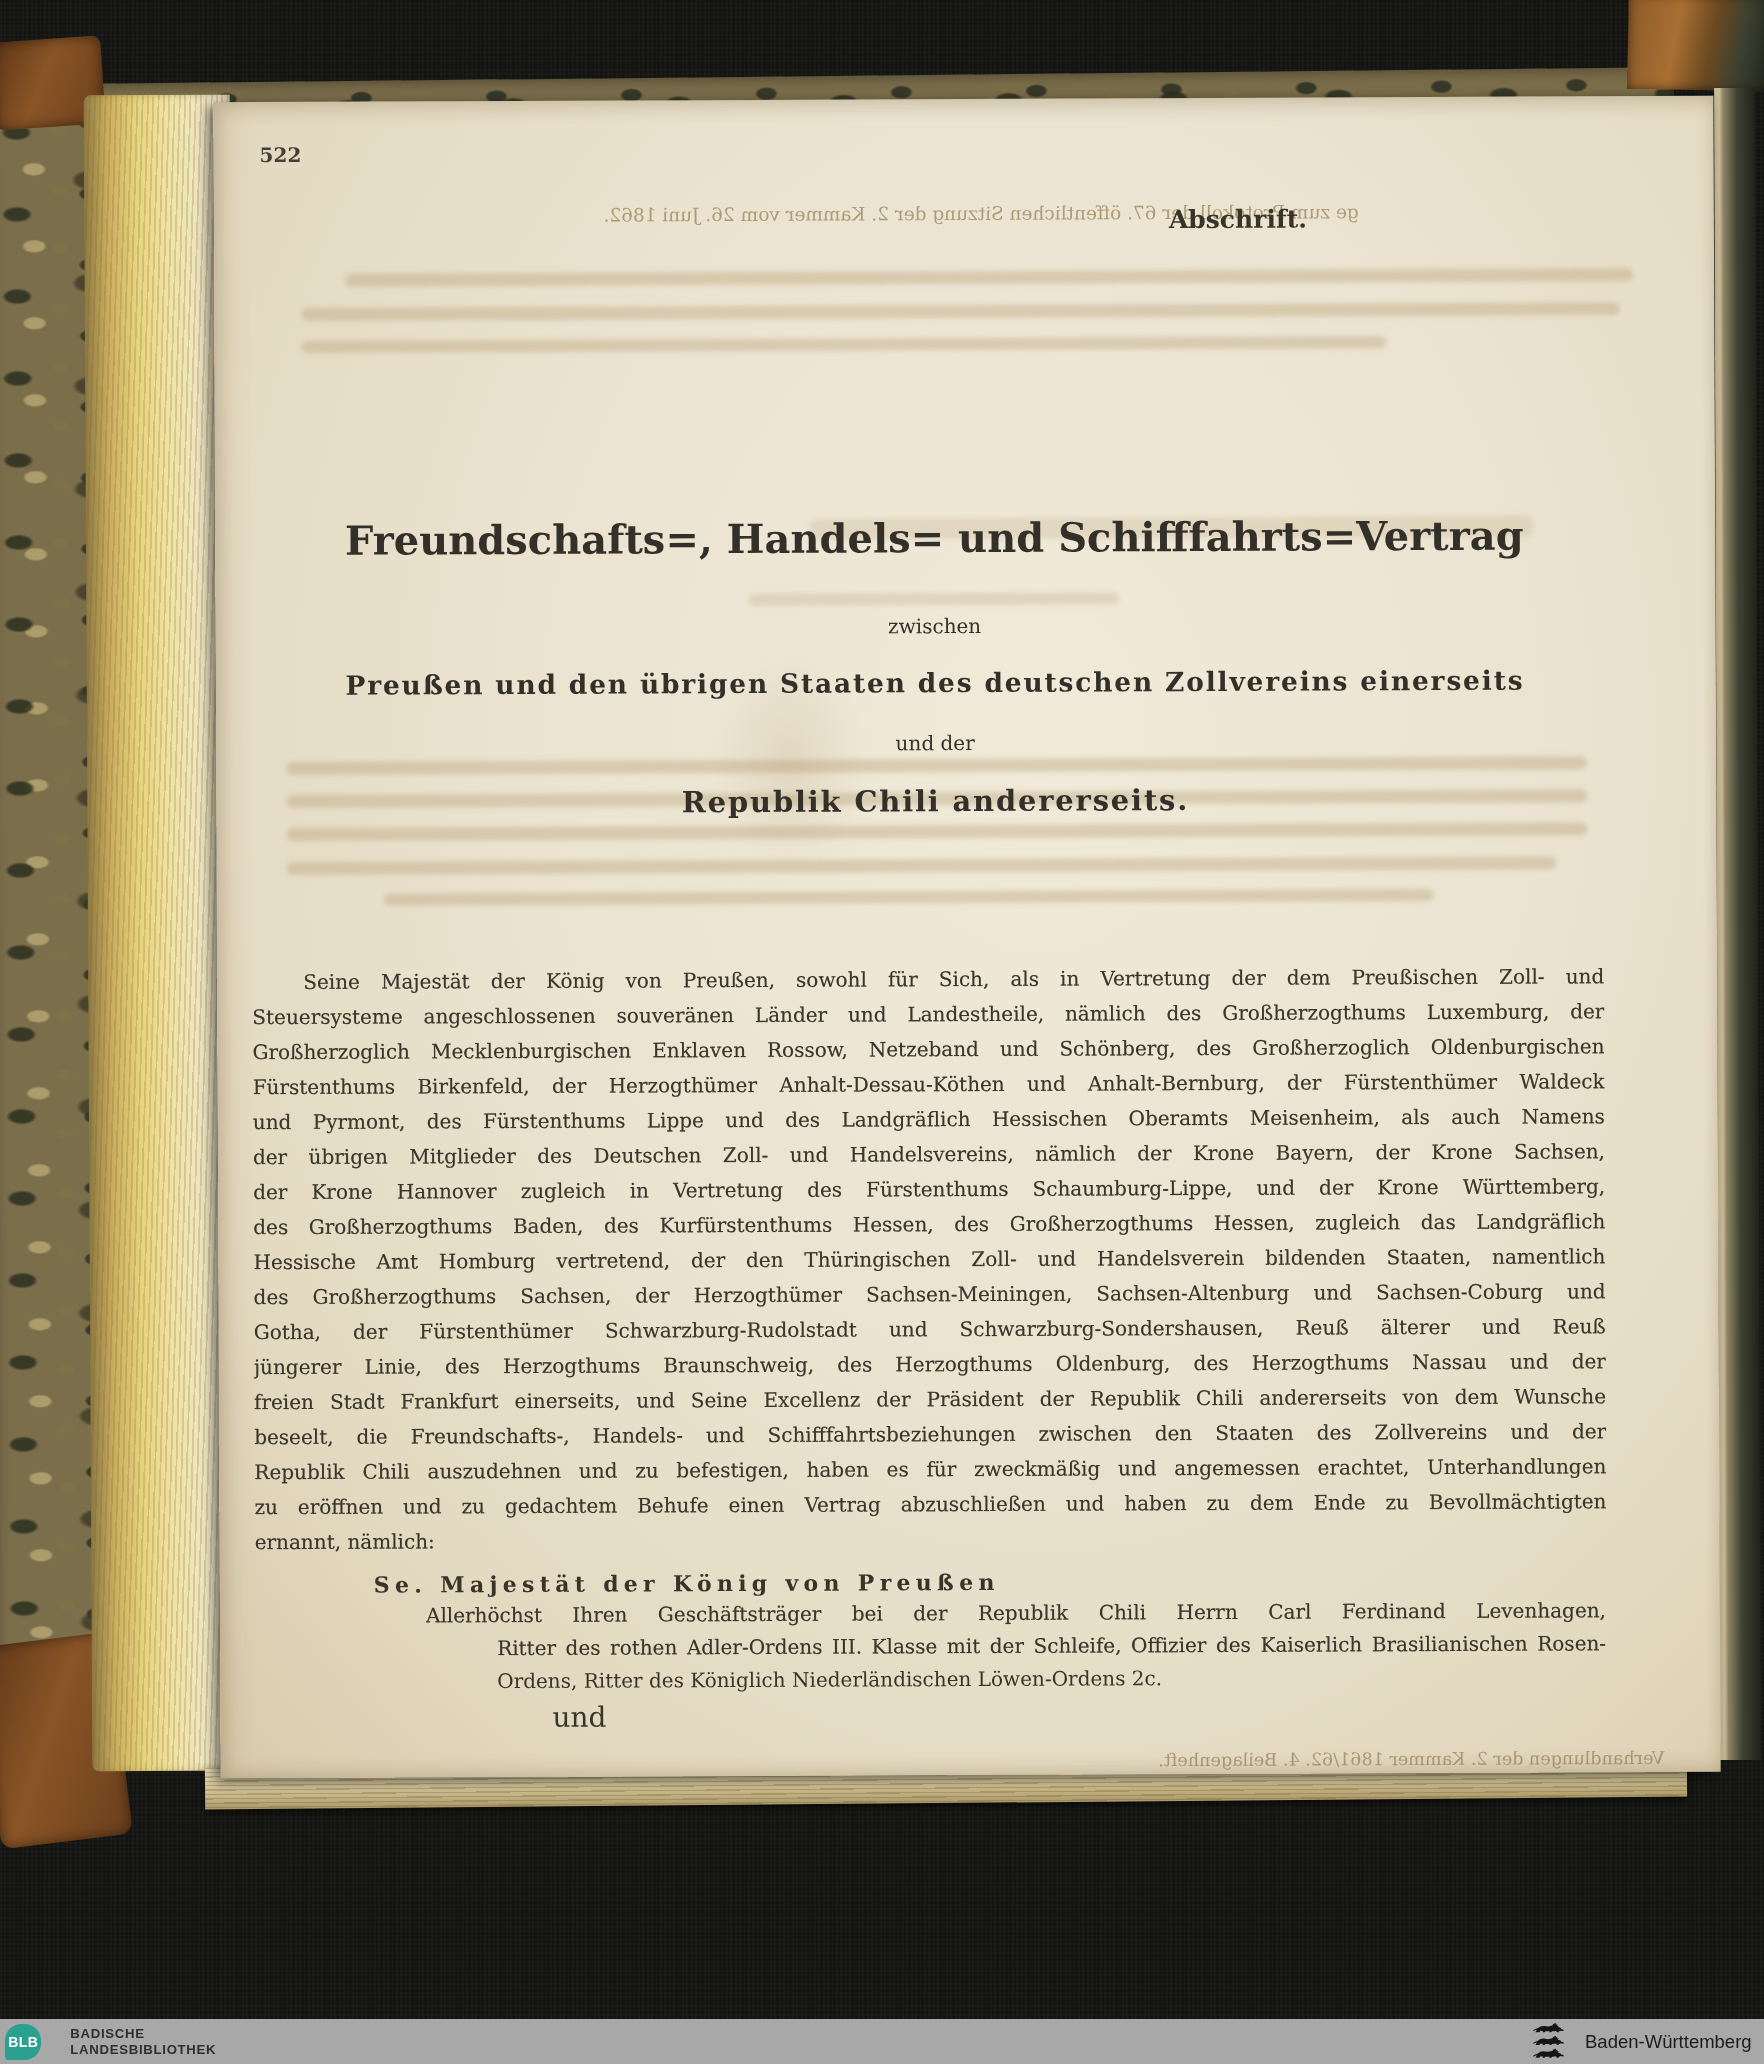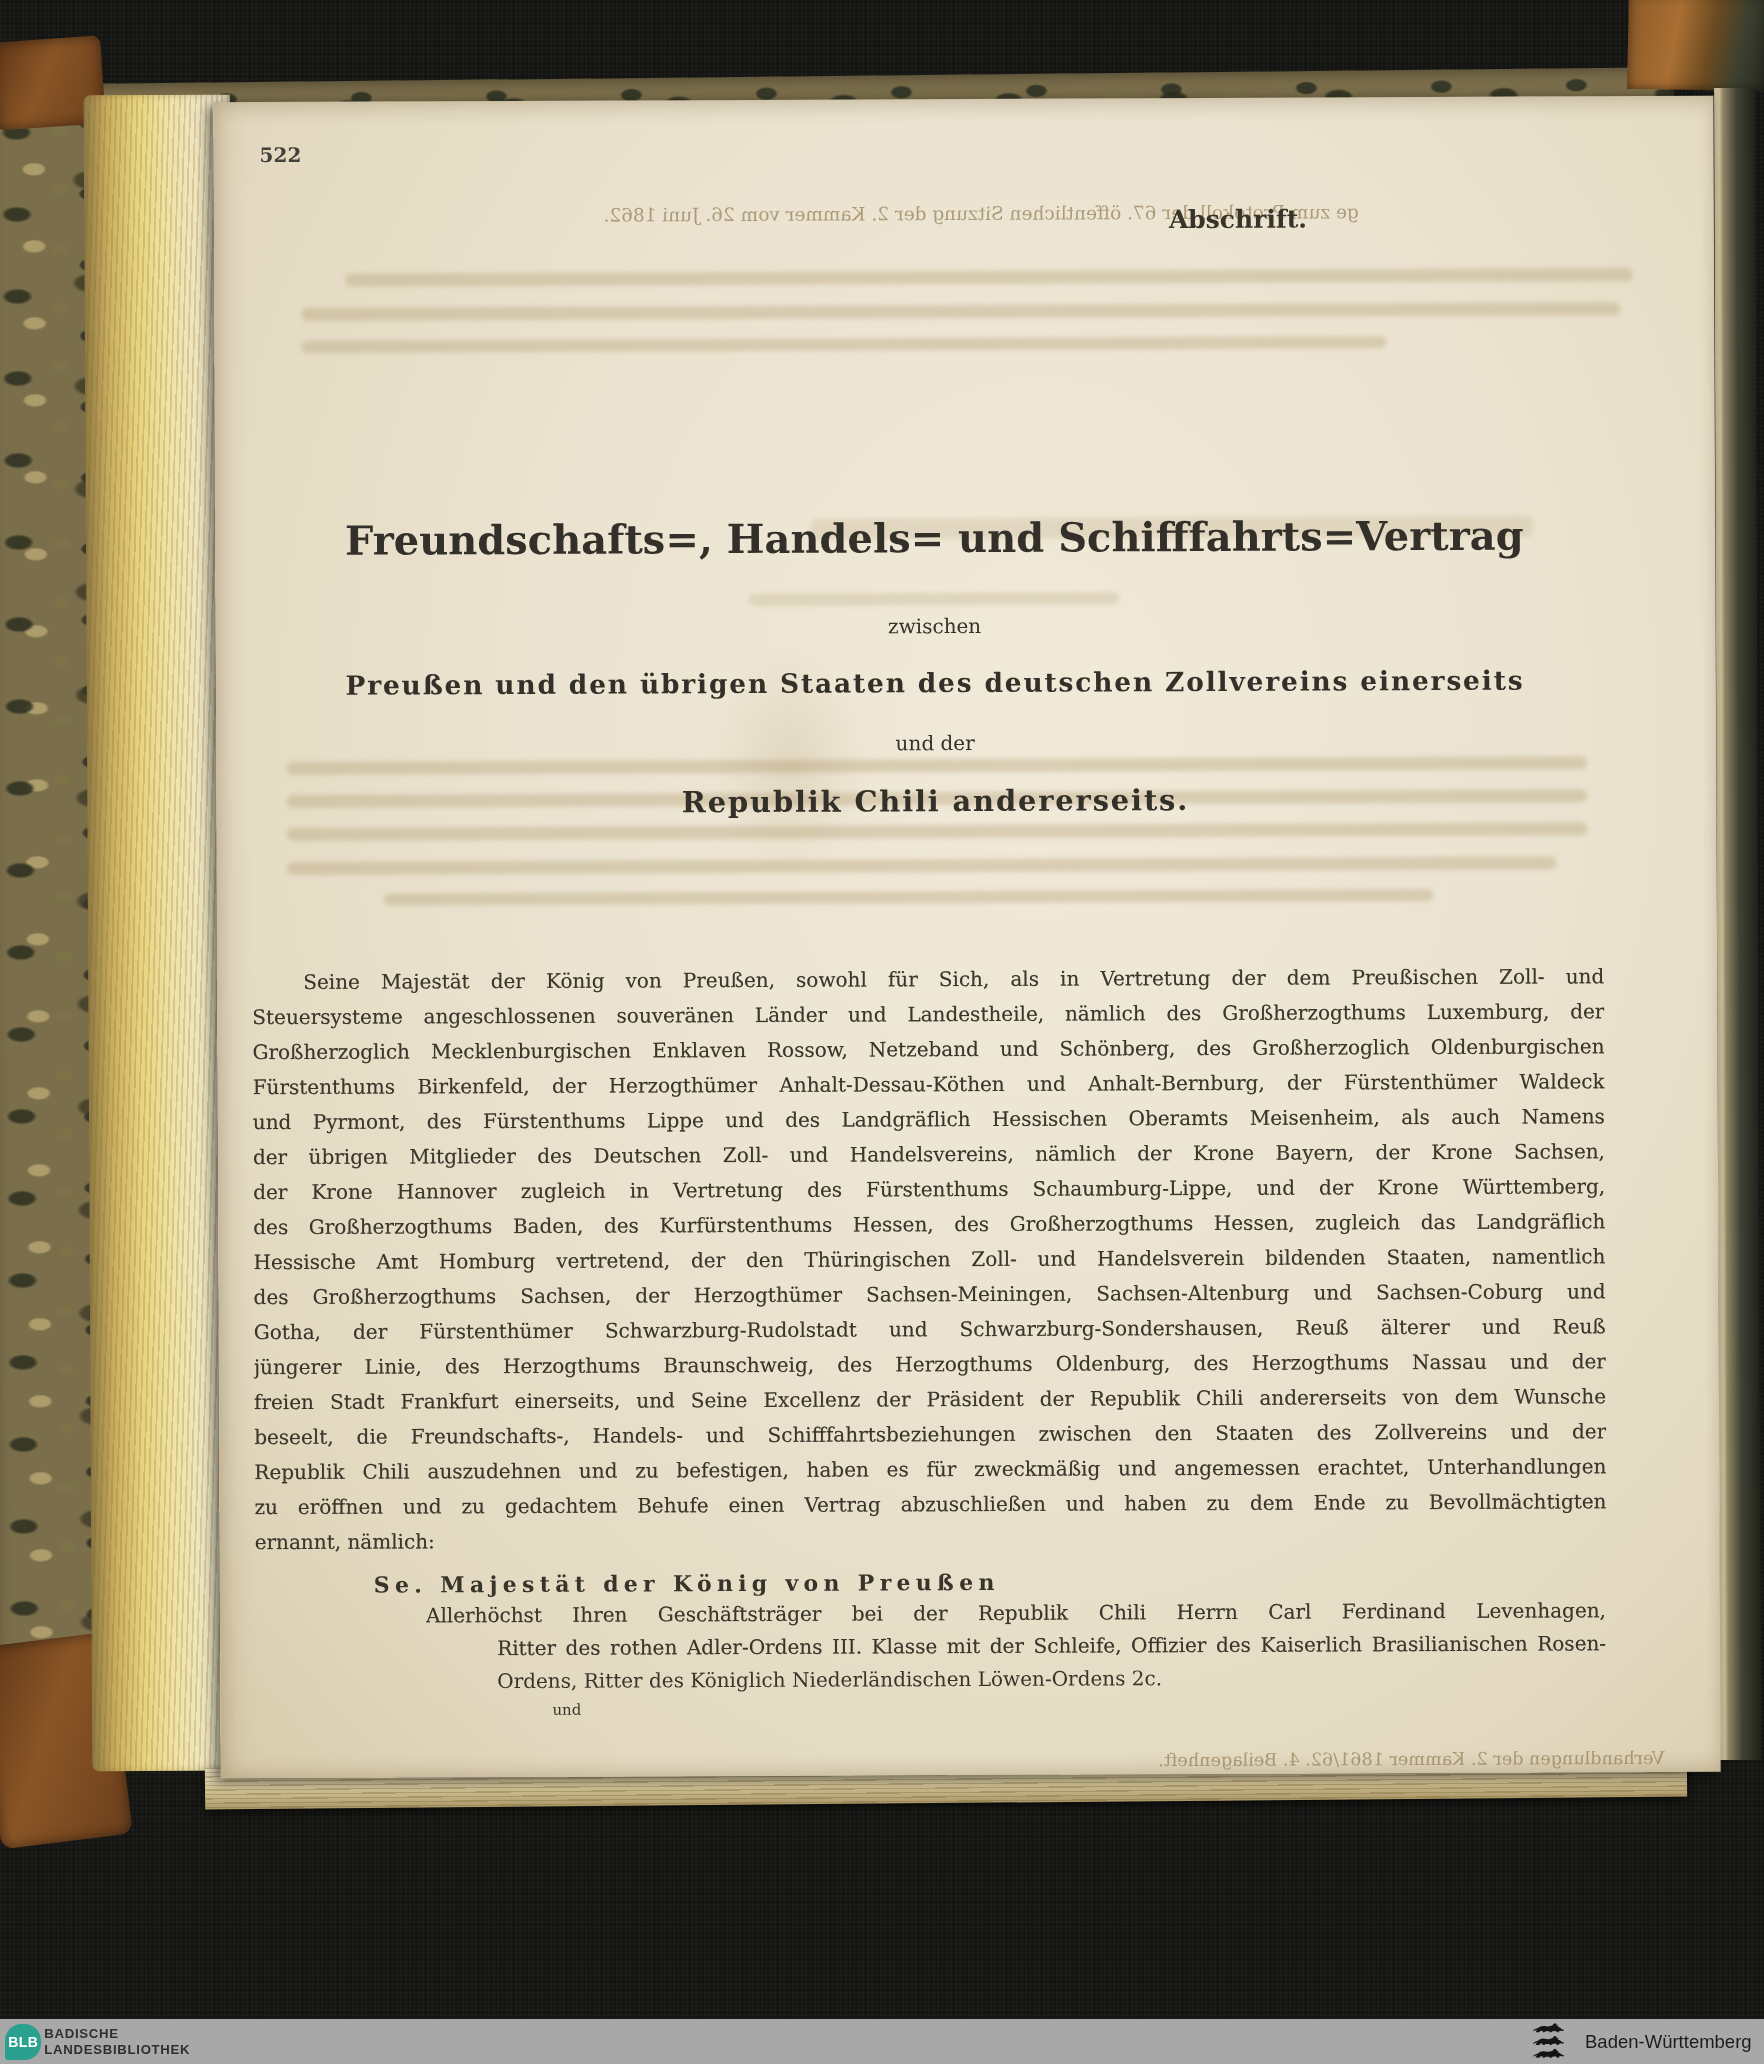--- a/index.html
+++ b/index.html
@@ -42,21 +42,21 @@
   .jline{font-size:20px;color:#3a362b;text-align:justify;text-align-last:justify;
     height:34px;overflow:hidden;text-shadow:0.2px 0.2px 0 rgba(58,54,43,.45);}
   .hdr{left:44px;width:1350px;text-align:center;color:#33302a;}
   
   #vbar{position:absolute;left:0;top:2019px;width:1764px;height:45px;background:#a8a8a8;
     display:flex;align-items:center;justify-content:space-between;
     font-family:"Liberation Sans","DejaVu Sans",sans-serif;}
   #blb-logo{width:36px;height:36px;margin-left:5.3px;background:#2aa08e;
     border-radius:46% 46% 46% 10%;display:flex;align-items:center;justify-content:center;
     color:#fff;font-weight:bold;font-size:14px;letter-spacing:0.4px;}
-  .vleft{display:flex;align-items:center;gap:3px;}
+  .vleft{display:flex;align-items:center;gap:29px;}
   .vname{font-weight:bold;font-size:13.2px;line-height:16px;color:#2f2f2f;letter-spacing:0.7px;}
   .vright{display:flex;align-items:center;gap:19px;margin-right:12.4px;}
   .vregion{font-size:18.5px;color:#1c1c1c;font-weight:500;}
 </style>
 </head>
 <body>
 
 <div id="stage">
 
   <div class="marble" style="position:absolute;left:-10.6px;top:76px;width:1685px;height:72px;transform:rotate(-0.6deg);border-bottom:2.6px solid #d9cfae;"></div>
@@ -125,21 +125,21 @@
         <div class="bline">beseelt, die Freundschafts-, Handels- und Schifffahrtsbeziehungen zwischen den Staaten des Zollvereins und der</div>
         <div class="bline">Republik Chili auszudehnen und zu befestigen, haben es für zweckmäßig und angemessen erachtet, Unterhandlungen</div>
         <div class="bline">zu eröffnen und zu gedachtem Behufe einen Vertrag abzuschließen und haben zu dem Ende zu Bevollmächtigten</div>
         <div class="bline">ernannt, nämlich:</div>
       </div>
 
     <div class="ink" style="left:154px;top:1470px;font-size:22px;font-weight:600;letter-spacing:5.3px;">Se. Majestät der König von Preußen</div>
     <div class="jline" style="left:206px;top:1502px;width:1180px;">Allerhöchst Ihren Geschäftsträger bei der Republik Chili Herrn Carl Ferdinand Levenhagen,</div>
     <div class="jline" style="left:277px;top:1535px;width:1109px;">Ritter des rothen Adler-Ordens III. Klasse mit der Schleife, Offizier des Kaiserlich Brasilianischen Rosen-</div>
     <div class="ink" style="left:277px;top:1568px;font-size:20px;">Ordens, Ritter des Königlich Niederländischen Löwen-Ordens 2c.</div>
-    <div class="ink" style="left:332px;top:1600px;font-size:15px;">und</div>
+    <div class="ink" style="left:332px;top:1600px;font-size:28px;">und</div>
   </div>
 
   <div id="vbar">
     <div class="vleft">
       <div id="blb-logo">
         <span>BLB</span>
       </div>
       <div class="vname">
         <div>BADISCHE</div>
         <div>LANDESBIBLIOTHEK</div>

